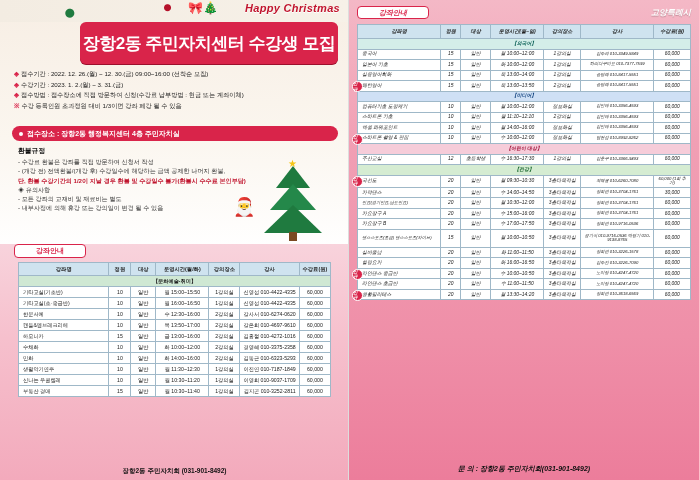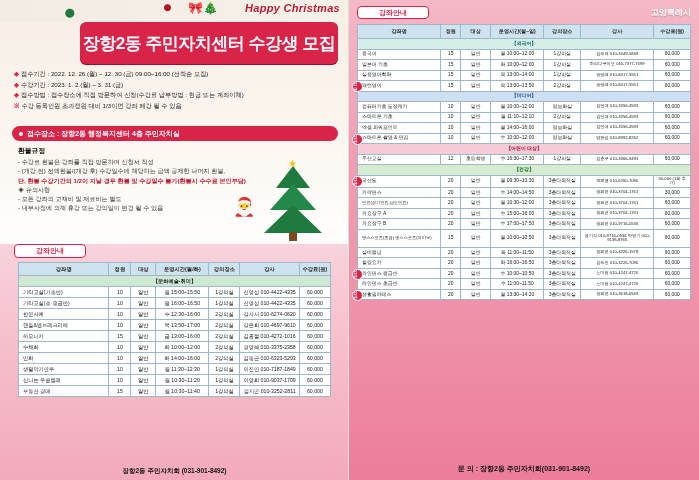--- a/index.html
+++ b/index.html
@@ -117,20 +117,21 @@
   .footer-left {
     position:absolute; left:0; bottom:4px; width:349px; text-align:center;
     font-size:6.5px; color:#111; font-weight:bold;
   }
 
   
   .right {
     position:relative; width:350px; height:480px;
     background: linear-gradient(180deg,#f4b8c6 0%, #f19fb4 30%, #ef8fa8 70%, #ec7d9b 100%);
     overflow:hidden;
+    font-style:italic;
   }
   .right-inner { position:absolute; left:8px; top:6px; width:334px; }
   .tab-right {
     width:72px; height:13px; background:#fff; border:1.5px solid #d9244a; border-radius:4px;
     color:#d9244a; font-size:7px; font-weight:bold;
     display:flex; align-items:center; justify-content:center;
   }
   .brand-right {
     position:absolute; right:8px; top:7px; font-size:8px; font-weight:bold; color:#fff;
     text-shadow:0 1px 1px rgba(0,0,0,.25);

